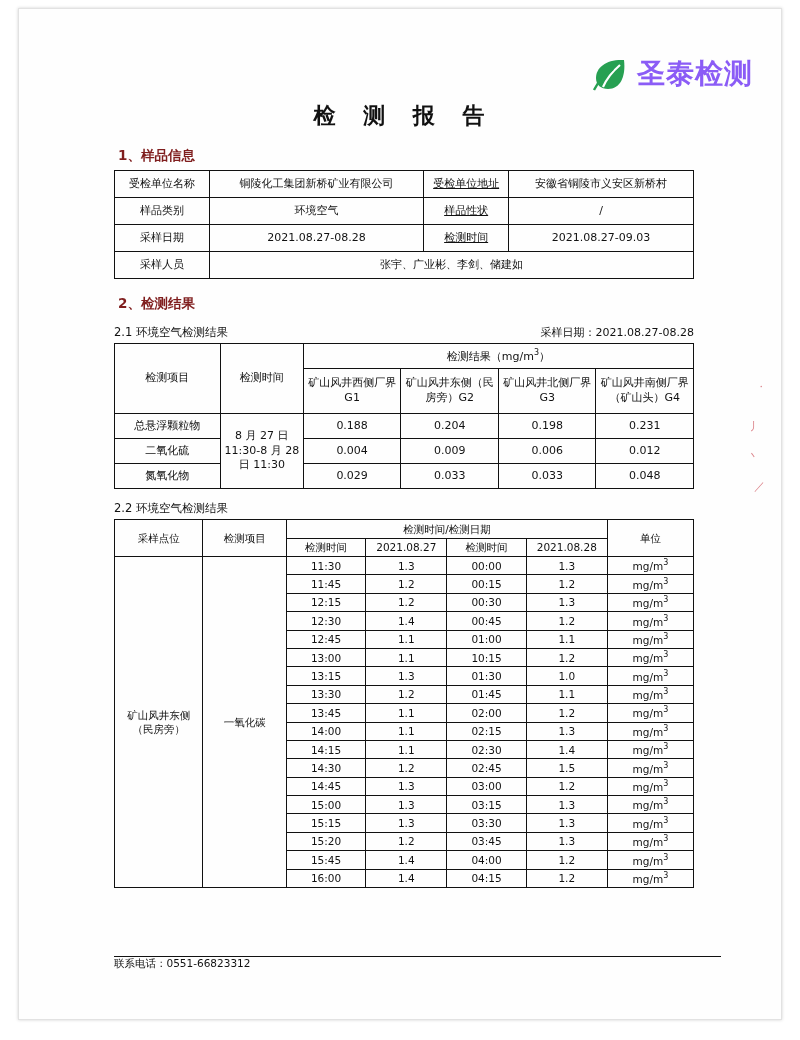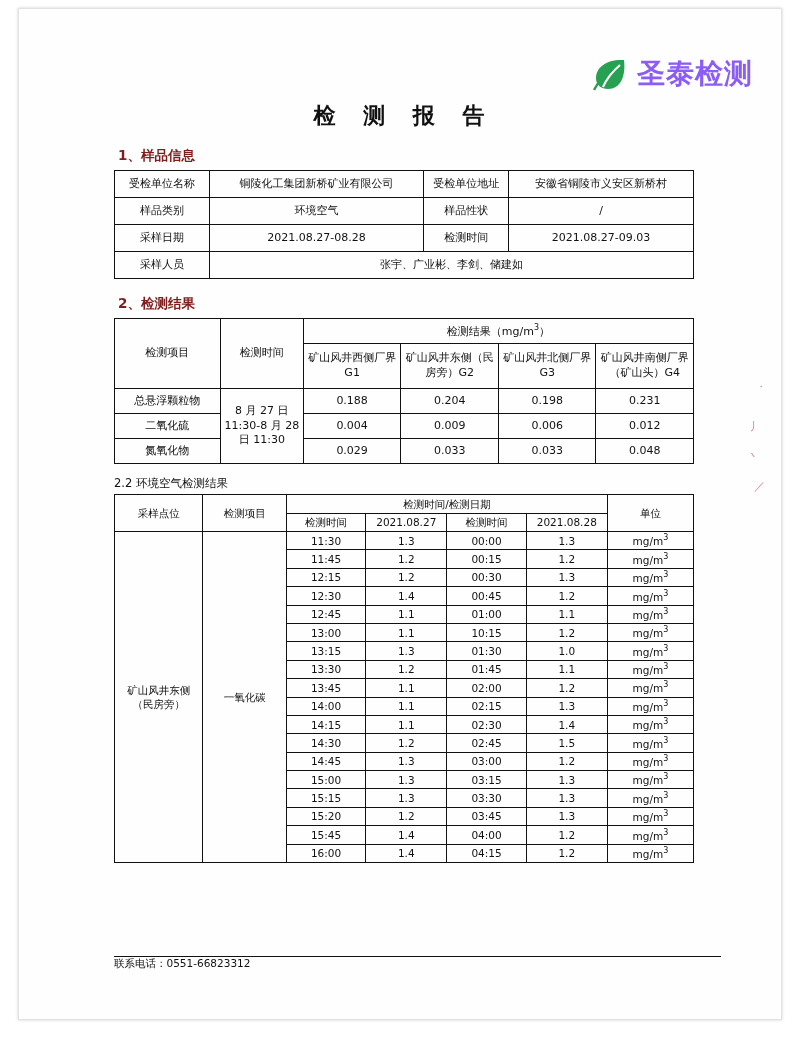--- a/index.html
+++ b/index.html
@@ -110,21 +110,21 @@
     padding: 2px 3px;
     text-align: center;
     vertical-align: middle;
     font-weight: normal;
     line-height: 1.35;
   }
 
   
   .t-info td { height: 22px; border-radius: 9px; }
   .t-info .lbl { width: 88px; }
-  .t-info .lbl2 { width: 78px; }
+  .t-info .lbl2 { width: 78px; text-decoration: underline; }
 
   
   .t21 td { height: 20px; }
   .t21 .hdr-item { width: 96px; }
   .t21 .hdr-time { width: 74px; }
   .t21 .col { width: 88px; }
 
   
   .t22 { font-size: 10.5px; }
   .t22 td { height: 17.4px; padding: 0 2px; }
@@ -210,20 +210,24 @@
           </tr>
           <tr>
             <td class="lbl">采样人员</td>
             <td colspan="3">张宇、广业彬、李剑、储建如</td>
           </tr>
         </tbody>
       </table>
 
       <div class="sec-h">2、检测结果</div>
 
+      <div class="sub-h">
+        <span>2.1 环境空气检测结果</span>
+        <span class="right">采样日期：2021.08.27-08.28</span>
+      </div>
 
       <table class="t21">
         <tbody>
           <tr>
             <td class="hdr-item" rowspan="2" style="height:58px;">检测项目</td>
             <td class="hdr-time" rowspan="2">
               <span>检测时间</span>
             </td>
             <td colspan="4">
               检测结果（mg/m<span class="sup">3</span>）

